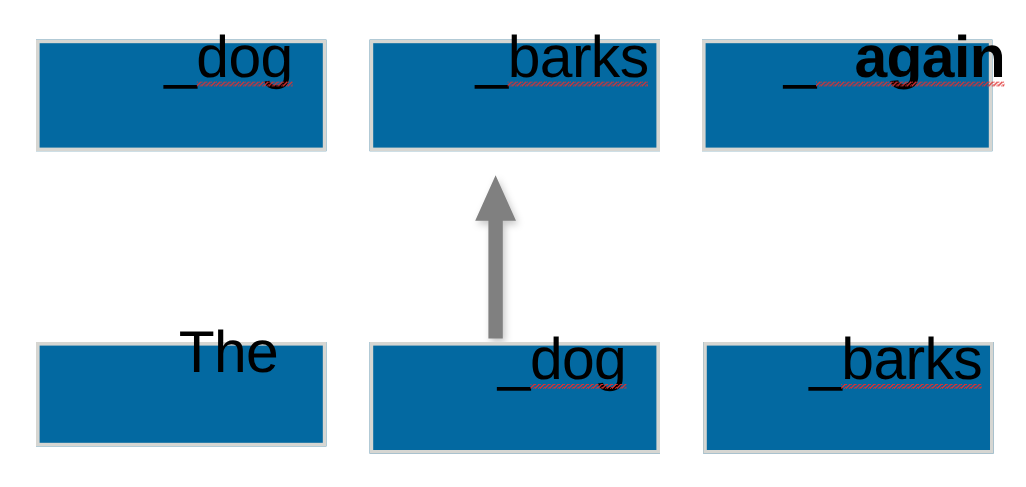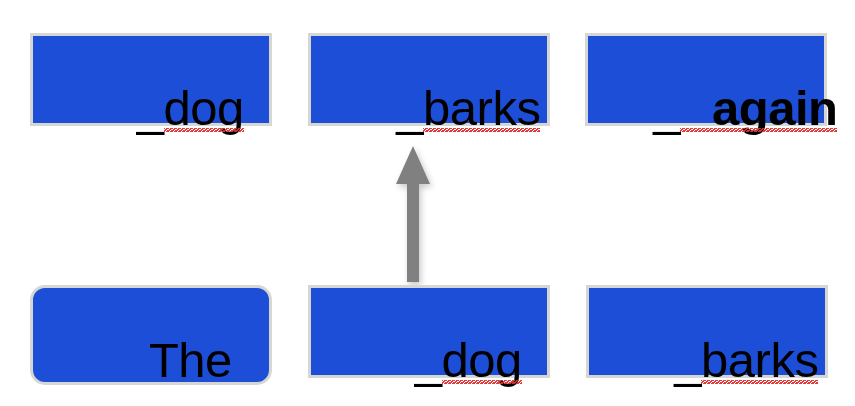--- a/index.html
+++ b/index.html
@@ -15,24 +15,24 @@
     width: 855px;
     height: 406px;
     background: #ffffff;
     overflow: hidden;
   }
 
   
   .token-box {
     position: absolute;
     box-sizing: border-box;
-    background: #1d4ed8;
+    background: #0369a1;
     border: 3px solid #d6d6d2;
     display: flex;
-    align-items: flex-start;
+    align-items: flex-end;
     justify-content: center;
   }
   .token-text {
     position: relative;
     display: inline-block;
     font-family: "Liberation Sans", sans-serif;
     font-size: 49px;
     line-height: 1;
     color: #000000;
     white-space: pre;
@@ -108,21 +108,21 @@
     </span>
   </div>
 
   <div id="arrow-wrap">
     <svg width="46" height="140" viewBox="0 0 46 140" xmlns="http://www.w3.org/2000/svg">
       <polygon points="21,2 38,40 27,40 27,138 15,138 15,40 4,40" fill="#808080"></polygon>
     </svg>
   </div>
 
 
-  <div class="token-box" style="left:30px; top:285px; width:242px; height:100px;border-radius:15px;">
+  <div class="token-box" style="left:30px; top:285px; width:242px; height:87px;">
     <span class="token-text">
       <span class="prefix"></span><span class="sq-wrap"><span class="word">The</span></span>
     </span>
   </div>
 
   <div class="token-box" style="left:308px; top:285px; width:242px; height:93px;">
     <span class="token-text">
       <span class="prefix">_</span><span class="sq-wrap"><span class="word">dog</span><span class="squiggle"></span></span>
     </span>
   </div>

